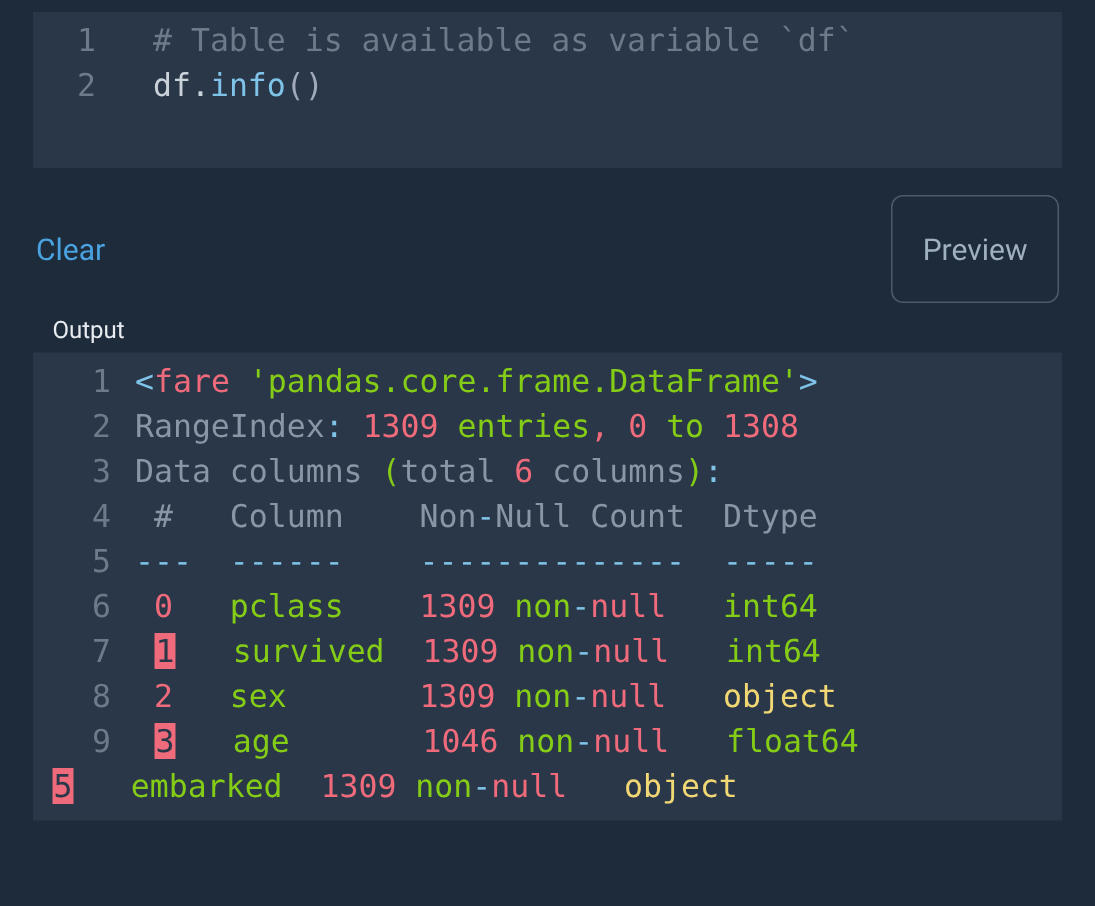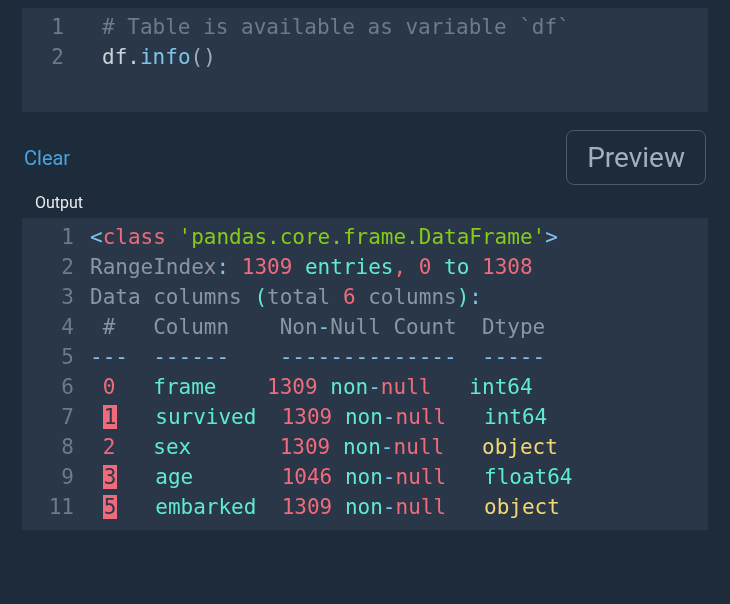--- a/index.html
+++ b/index.html
@@ -46,22 +46,22 @@
   }
   .clear-link {
     color: #4aa3e0;
     font-family: -apple-system, BlinkMacSystemFont, "Segoe UI", Roboto, sans-serif;
     font-size: 20px;
     cursor: pointer;
   }
   .spacer { flex: 1; }
   .btn {
     font-family: -apple-system, BlinkMacSystemFont, "Segoe UI", Roboto, sans-serif;
-    font-size: 28px;
-    padding: 10px 20px;
+    font-size: 20px;
+    padding: 23px 20px;
     border-radius: 8px;
     cursor: pointer;
   }
   .btn-preview {
     background: transparent;
     color: #9fb0c0;
     border: 1.5px solid #4a5b6d;
   }
   .btn-insert {
     background: #6cc3ff;
@@ -93,21 +93,21 @@
     color: #6e7a8a;
     padding-right: 16px;
     flex-shrink: 0;
     user-select: none;
   }
   .ocode { flex: 1; }
 
   .t-key   { color: #ef6b7b; }  
   .t-op    { color: #7fc4e8; }  
   .t-str   { color: #84cc16; }  
-  .t-plain { color: #5eead4; margin-top: 16px; }  
+  .t-plain { color: #84cc16; margin-top: 16px; }  
   .t-dim   { color: #8896a5; }  
   .t-null  { color: #ef6b7b; }
   .t-obj   { color: #f2d874; }
   .hl {
     background: #ef6b7b;
     color: #2a3748;
     padding: 0 1px;
   }
 </style>
 </head>
@@ -120,23 +120,23 @@
 
 <div class="toolbar">
   <span class="clear-link">Clear</span>
   <span class="spacer"></span>
   <button class="btn btn-preview">Preview</button>
 </div>
 
 <div class="output-label">Output</div>
 
 <div class="output-block" id="output">
-    <div class="oline"><span class="oln">1</span><span class="ocode"><span class="t-op">&lt;</span><span class="t-key">class</span><span class="t-plain"> </span><span class="t-str">'pandas.core.frame.DataFrame'</span><span class="t-op">&gt;</span></span></div>
+    <div class="oline"><span class="oln">1</span><span class="ocode"><span class="t-op">&lt;</span><span class="t-key">fare</span><span class="t-plain"> </span><span class="t-str">'pandas.core.frame.DataFrame'</span><span class="t-op">&gt;</span></span></div>
     <div class="oline"><span class="oln">2</span><span class="ocode"><span class="t-dim">RangeIndex</span><span class="t-op">:</span><span class="t-plain"> </span><span class="t-key">1309</span><span class="t-plain"> entries</span><span class="t-key">,</span><span class="t-plain"> </span><span class="t-key">0</span><span class="t-plain"> to </span><span class="t-key">1308</span></span></div>
     <div class="oline"><span class="oln">3</span><span class="ocode"><span class="t-dim">Data columns </span><span class="t-plain">(</span><span class="t-dim">total </span><span class="t-key">6</span><span class="t-dim"> columns</span><span class="t-plain">)</span><span class="t-op">:</span></span></div>
     <div class="oline"><span class="oln">4</span><span class="ocode"><span class="t-dim"> #   Column    Non</span><span class="t-op">-</span><span class="t-dim">Null Count  Dtype  </span></span></div>
     <div class="oline"><span class="oln">5</span><span class="ocode"><span class="t-op">---  ------    --------------  -----  </span></span></div>
-    <div class="oline"><span class="oln">6</span><span class="ocode"><span class="t-plain"> </span><span class="t-key">0</span><span class="t-plain">   frame    </span><span class="t-key">1309</span><span class="t-plain"> non</span><span class="t-op">-</span><span class="t-null">null</span><span class="t-plain">   int64  </span></span></div>
+    <div class="oline"><span class="oln">6</span><span class="ocode"><span class="t-plain"> </span><span class="t-key">0</span><span class="t-plain">   pclass    </span><span class="t-key">1309</span><span class="t-plain"> non</span><span class="t-op">-</span><span class="t-null">null</span><span class="t-plain">   int64  </span></span></div>
     <div class="oline"><span class="oln">7</span><span class="ocode"><span class="t-plain"> </span><span class="hl">1</span><span class="t-plain">   survived  </span><span class="t-key">1309</span><span class="t-plain"> non</span><span class="t-op">-</span><span class="t-null">null</span><span class="t-plain">   int64  </span></span></div>
     <div class="oline"><span class="oln">8</span><span class="ocode"><span class="t-plain"> </span><span class="t-key">2</span><span class="t-plain">   sex       </span><span class="t-key">1309</span><span class="t-plain"> non</span><span class="t-op">-</span><span class="t-null">null</span><span class="t-plain">   </span><span class="t-obj">object</span><span class="t-plain"> </span></span></div>
     <div class="oline"><span class="oln">9</span><span class="ocode"><span class="t-plain"> </span><span class="hl">3</span><span class="t-plain">   age       </span><span class="t-key">1046</span><span class="t-plain"> non</span><span class="t-op">-</span><span class="t-null">null</span><span class="t-plain">   float64</span></span></div>
-    <div class="oline"><span class="oln">11</span><span class="ocode"><span class="t-plain"> </span><span class="hl">5</span><span class="t-plain">   embarked  </span><span class="t-key">1309</span><span class="t-plain"> non</span><span class="t-op">-</span><span class="t-null">null</span><span class="t-plain">   </span><span class="t-obj">object</span><span class="t-plain"> </span></span></div>
+    <div class="oline"><span class="ocode"><span class="t-plain"> </span><span class="hl">5</span><span class="t-plain">   embarked  </span><span class="t-key">1309</span><span class="t-plain"> non</span><span class="t-op">-</span><span class="t-null">null</span><span class="t-plain">   </span><span class="t-obj">object</span><span class="t-plain"> </span></span></div>
   </div>
 
 </body></html>

